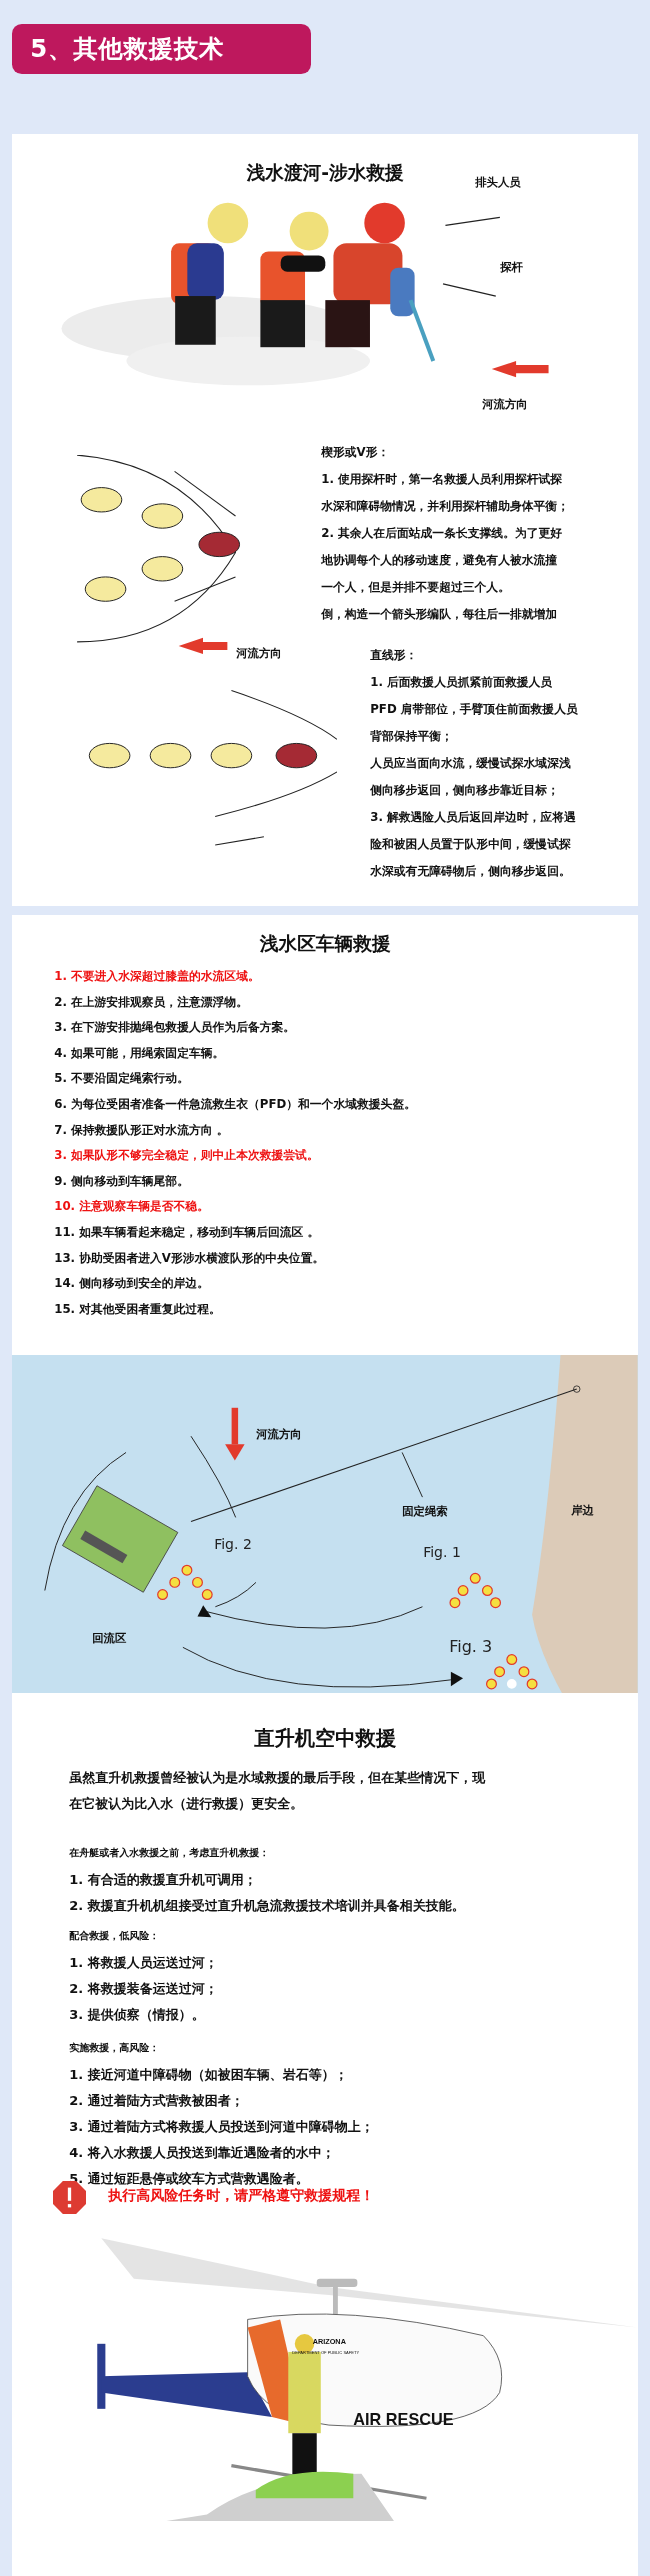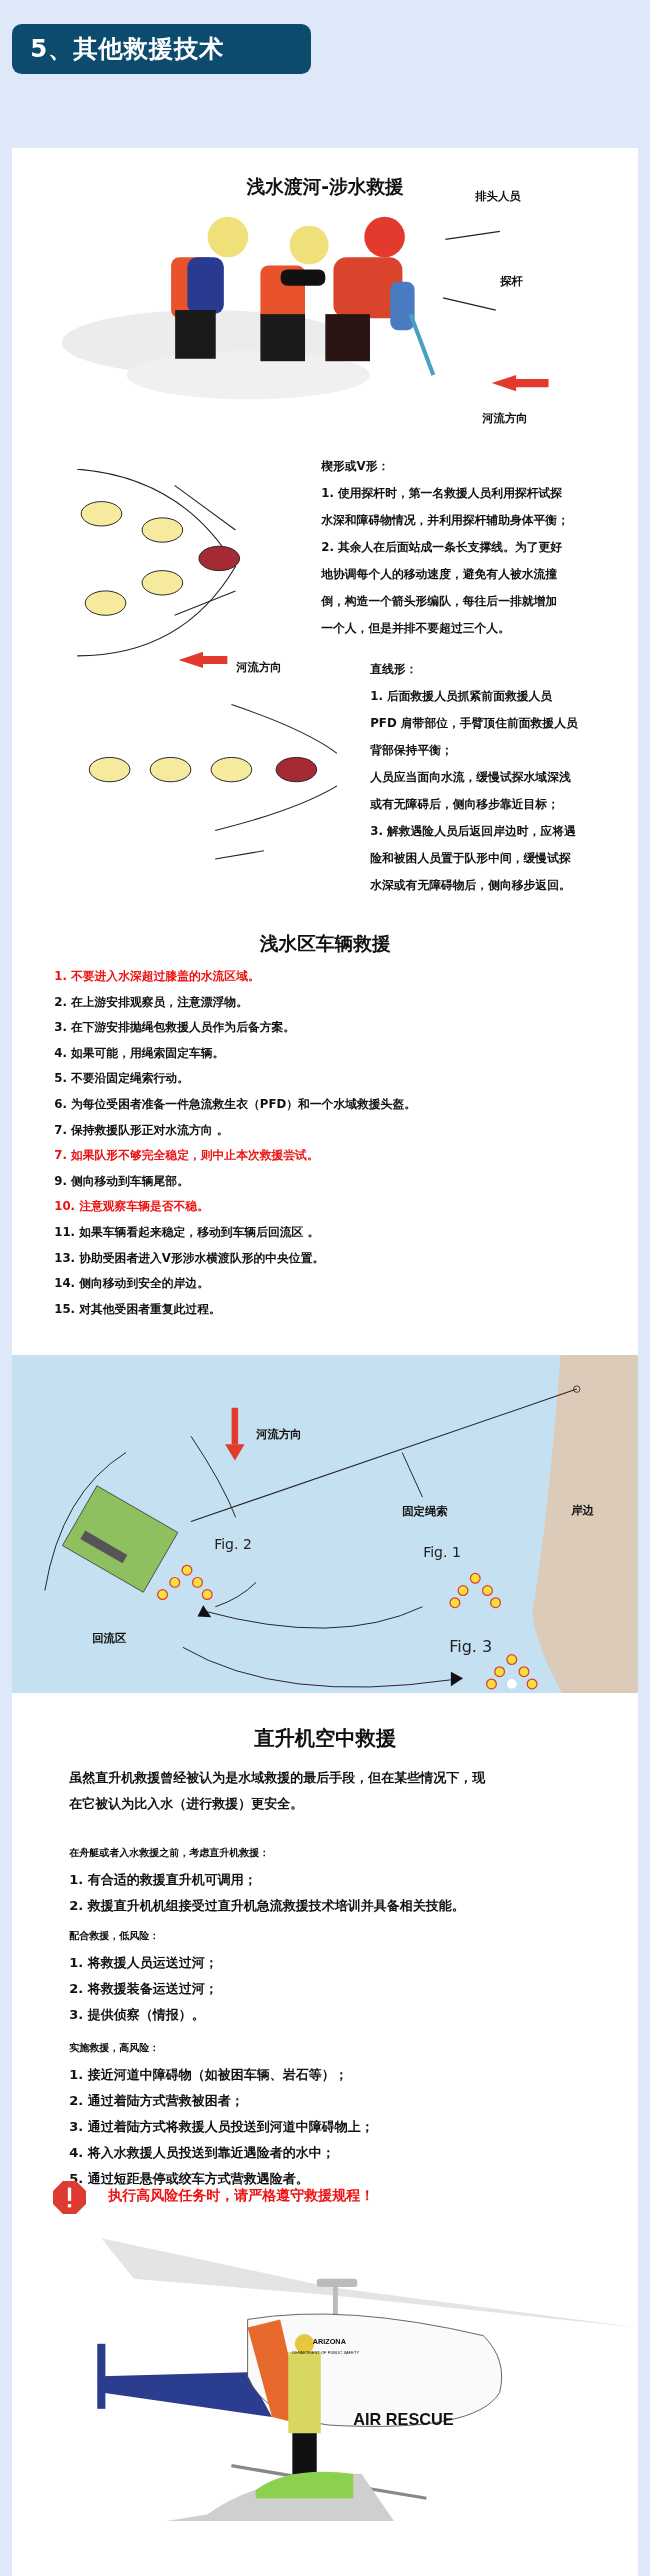--- a/index.html
+++ b/index.html
@@ -3,39 +3,39 @@
 <meta charset="utf-8">
 <style>
   * { box-sizing: border-box; margin: 0; padding: 0; }
   body {
     width: 651px; height: 2576px; background: #dfe8f8;
     font-family: "DejaVu Sans", "Liberation Sans", sans-serif;
     color: #111; position: relative; overflow: hidden;
   }
   .abs { position: absolute; }
   .pill {
-    left: 12.2px; top: 24.4px; width: 299px; height: 50px; background: #0c4a6e;
+    left: 12.2px; top: 24.4px; width: 299px; height: 50px; background: #be185d;
     border-radius: 9.8px; color: #fff; font-size: 24.4px; font-weight: bold;
     line-height: 50px; padding-left: 18px; letter-spacing: 0.8px;
   }
   .card { background: #fff; left: 12.2px; width: 626px; }
   .card-title { position: absolute; left: 0; right: 0; text-align: center; font-weight: bold; color: #111; }
   .lbl { font-size: 11.4px; font-weight: bold; color: #111; white-space: nowrap; }
   .para { font-size: 11.8px; font-weight: bold; line-height: 27px; color: #111; }
   .list li { list-style: none; font-size: 11.8px; font-weight: bold; line-height: 25.6px; }
   .red { color: #ee1111; }
   .heli-text { font-size: 13px; font-weight: bold; line-height: 26px; }
   .heli-head { font-size: 10px; font-weight: bold; line-height: 28px; margin-top: 9px; }
 </style>
 </head>
 <body>
 
 <div class="abs pill">5、其他救援技术</div>
 
-<div class="abs card" style="top:148px;height:772px;">
+<div class="abs card" style="top:134px;height:772px;">
   <div class="card-title" style="top:26px;font-size:18.7px;">浅水渡河-涉水救援</div>
 
   <svg class="abs" style="left:33px;top:20.3px;" width="585" height="276" viewBox="0 0 720 340">
     <ellipse cx="200" cy="215" rx="180" ry="40" fill="#ececec"></ellipse>
     <ellipse cx="250" cy="255" rx="150" ry="30" fill="#f0f0f0"></ellipse>
 
     <rect x="155" y="110" width="55" height="75" rx="10" fill="#e8532c"></rect>
     <rect x="175" y="110" width="45" height="70" rx="12" fill="#2a3a90"></rect>
     <rect x="160" y="175" width="50" height="60" fill="#1a1a1a"></rect>
     <circle cx="225" cy="85" r="25" fill="#f0e07a"></circle>
@@ -85,48 +85,48 @@
     </g>
   </svg>
   <div class="abs lbl" style="left:224px;top:512px;">河流方向</div>
 
   <div class="abs para" style="left:309px;top:305px;width:301px;">
     <div>楔形或V形：</div>
     <div>1. 使用探杆时，第一名救援人员利用探杆试探</div>
     <div>水深和障碍物情况，并利用探杆辅助身体平衡；</div>
     <div>2. 其余人在后面站成一条长支撑线。为了更好</div>
     <div>地协调每个人的移动速度，避免有人被水流撞</div>
+    <div>一个人，但是并排不要超过三个人。</div>
     <div>倒，构造一个箭头形编队，每往后一排就增加</div>
-    <div>一个人，但是并排不要超过三个人。</div>
   </div>
 
   <div class="abs para" style="left:358px;top:508px;width:268px;">
     <div>直线形：</div>
     <div>1. 后面救援人员抓紧前面救援人员</div>
     <div>PFD 肩带部位，手臂顶住前面救援人员</div>
     <div>背部保持平衡；</div>
     <div>人员应当面向水流，缓慢试探水域深浅</div>
-    <div>或有无障碍后，侧向移步靠近目标；</div>
+    <div>侧向移步返回，侧向移步靠近目标；</div>
     <div>3. 解救遇险人员后返回岸边时，应将遇</div>
     <div>险和被困人员置于队形中间，缓慢试探</div>
     <div>水深或有无障碍物后，侧向移步返回。</div>
   </div>
 </div>
 
 <div class="abs card" style="top:915px;height:441px;">
   <div class="card-title" style="top:16.3px;font-size:18.7px;">浅水区车辆救援</div>
   <ul class="abs list" style="left:42px;top:49px;">
     <li class="red">1.  不要进入水深超过膝盖的水流区域。</li>
     <li>2.  在上游安排观察员，注意漂浮物。</li>
     <li>3.  在下游安排抛绳包救援人员作为后备方案。</li>
     <li>4.  如果可能，用绳索固定车辆。</li>
     <li>5.  不要沿固定绳索行动。</li>
     <li>6.  为每位受困者准备一件急流救生衣（PFD）和一个水域救援头盔。</li>
     <li>7.  保持救援队形正对水流方向 。</li>
-    <li class="red">7.  如果队形不够完全稳定，则中止本次救援尝试。</li>
+    <li class="red">3.  如果队形不够完全稳定，则中止本次救援尝试。</li>
     <li>9.  侧向移动到车辆尾部。</li>
     <li class="red">10. 注意观察车辆是否不稳。</li>
     <li>11. 如果车辆看起来稳定，移动到车辆后回流区 。</li>
     <li>13. 协助受困者进入V形涉水横渡队形的中央位置。</li>
     <li>14. 侧向移动到安全的岸边。</li>
     <li>15. 对其他受困者重复此过程。</li>
   </ul>
 </div>
 
 <div class="abs" style="left:12.2px;top:1355px;width:626px;height:376px;background:#c5e0f0;overflow:hidden;">

